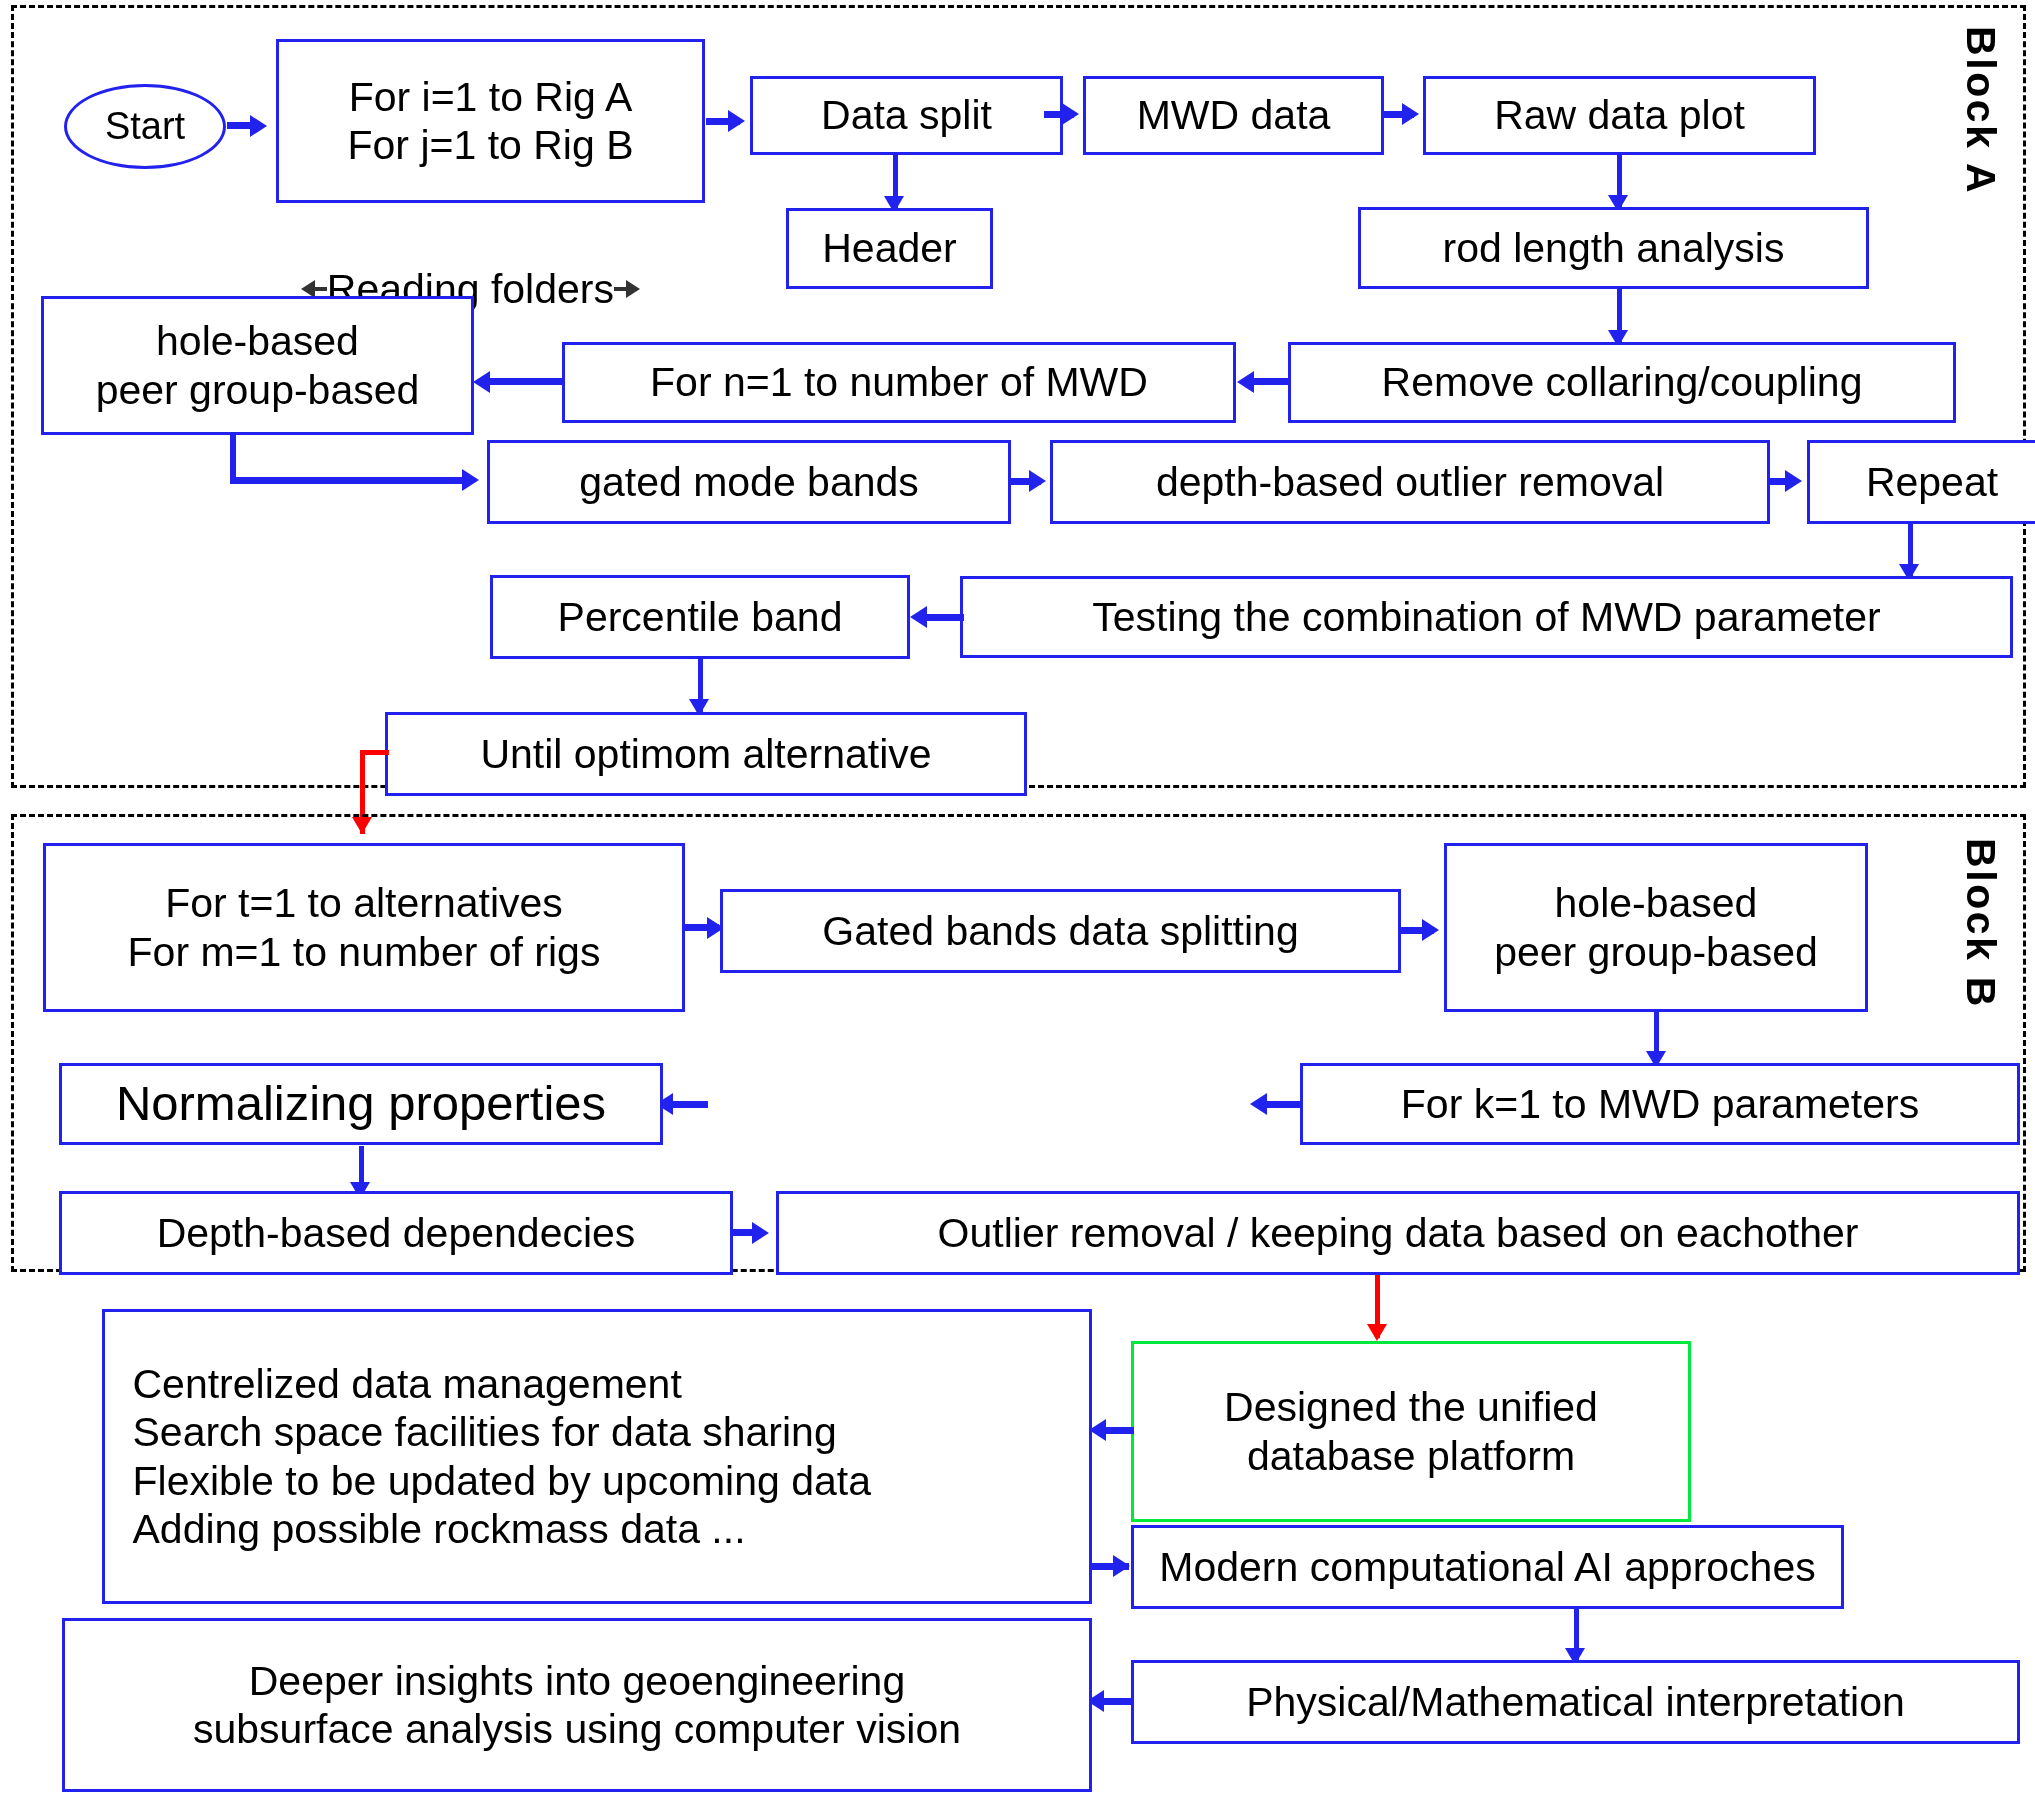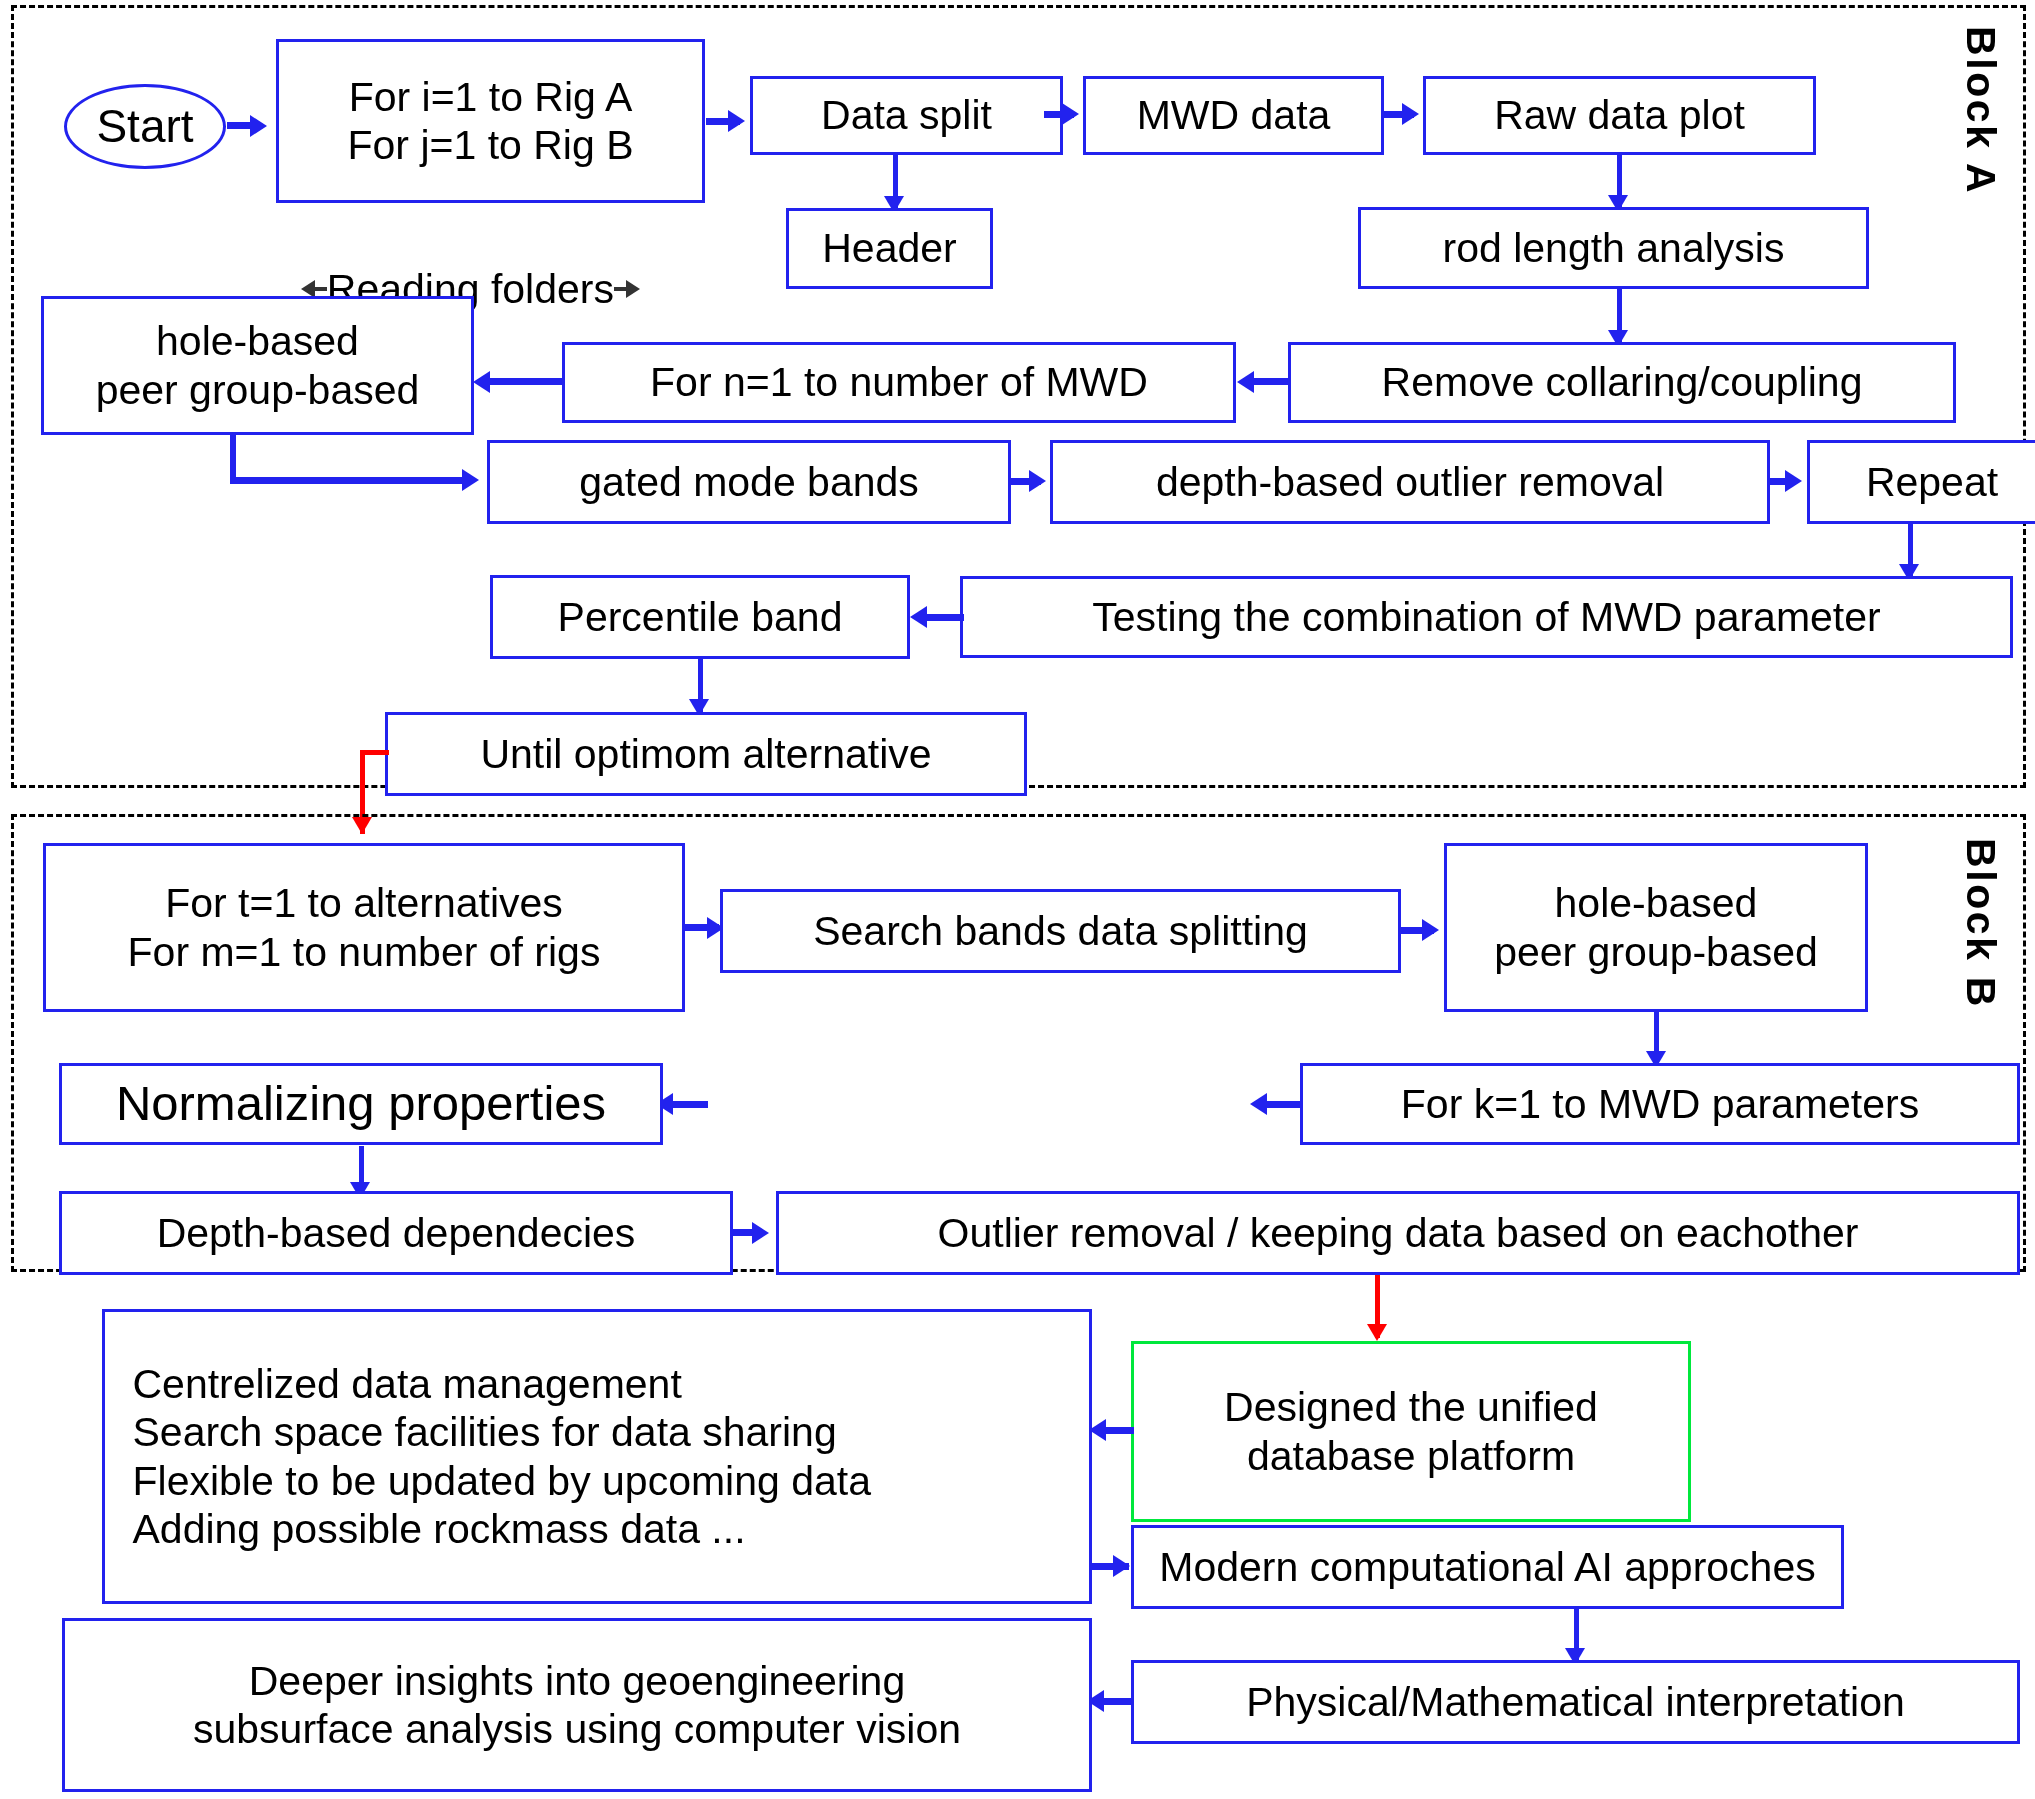--- a/index.html
+++ b/index.html
@@ -84,21 +84,21 @@
   }
 </style>
 </head>
 <body>
 
 <div id="stage">
 
   <div class="group-box" style="left:10.5px; top:5.2px; width:2015px; height:783px;"></div>
   <div class="group-label" style="left:1957px; top:26px; font-size:41px;">Block A</div>
 
-  <div class="node terminator" style="left:64px; top:84px; width:162px; height:85px; font-size:46px;">Start</div>
+  <div class="node terminator" style="left:64px; top:84px; width:162px; height:85px; font-size:38px;">Start</div>
 
   <div class="edge" style="left:227px; top:122px; width:33px; height:7.2px;"></div>
   <div class="arrow right" style="left:250px; top:115px;"></div>
 
   <div class="node" style="left:276px; top:39px; width:429px; height:164px; font-size:41px;">For i=1 to Rig A
 For j=1 to Rig B</div>
 
   <div class="edge" style="left:706px; top:118px; width:34px; height:7.2px;"></div>
   <div class="arrow right" style="left:728px; top:110px;"></div>
 
@@ -185,21 +185,21 @@
 
   <div class="group-box" style="left:10.5px; top:814px; width:2015px; height:458px;"></div>
   <div class="group-label" style="left:1957px; top:838px; font-size:41px;">Block B</div>
 
   <div class="node" style="left:43px; top:843px; width:642px; height:169px; font-size:41px;">For t=1 to alternatives
 For m=1 to number of rigs</div>
 
   <div class="edge" style="left:685px; top:924px; width:34px; height:7.2px;"></div>
   <div class="arrow right" style="left:707px; top:917px;"></div>
 
-  <div class="node" style="left:720px; top:889px; width:681px; height:84px; font-size:41px;">Search bands data splitting</div>
+  <div class="node" style="left:720px; top:889px; width:681px; height:84px; font-size:41px;">Gated bands data splitting</div>
 
   <div class="edge" style="left:1401px; top:927px; width:33px; height:7.2px;"></div>
   <div class="arrow right" style="left:1422px; top:919px;"></div>
 
   <div class="node" style="left:1444px; top:843px; width:424px; height:169px; font-size:41px;">hole-based
 peer group-based</div>
 
   <div class="edge" style="left:1654px; top:1012px; width:4.6px; height:52px;"></div>
   <div class="arrow down" style="left:1646px; top:1051px;"></div>
 

